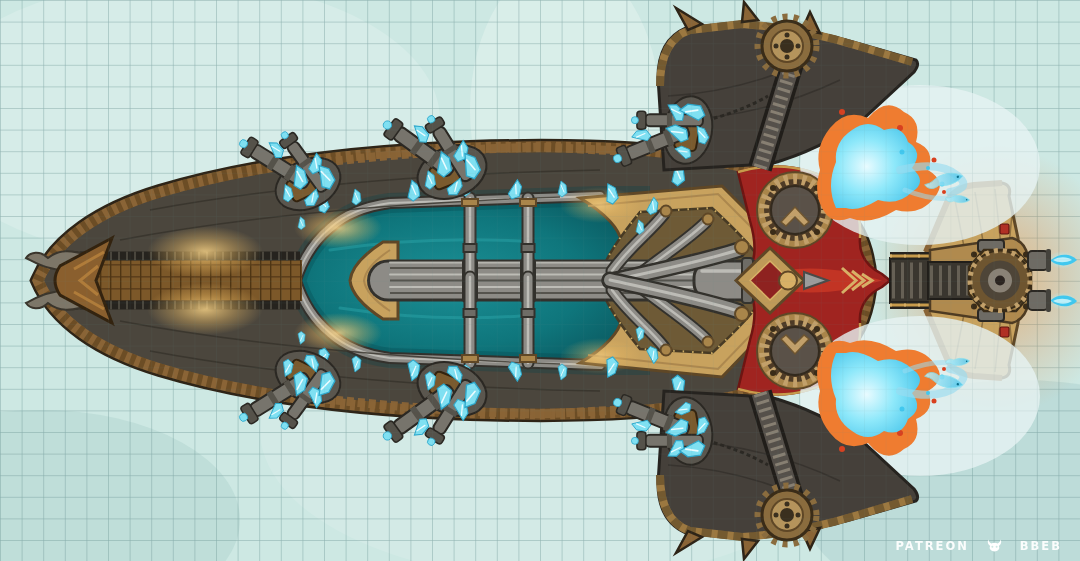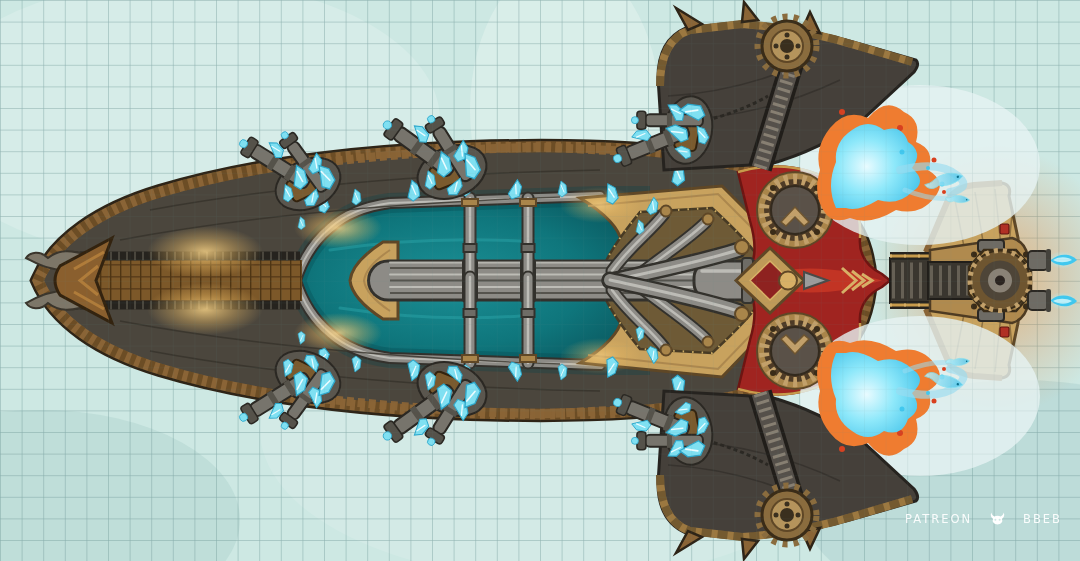--- a/index.html
+++ b/index.html
@@ -34,22 +34,22 @@
   .wingF{fill:var(--wing);stroke:#26231f;stroke-width:3}
   .wingE{stroke:var(--wing_edge);fill:none}
   .metal{fill:var(--metal_gray);stroke:#2b2823;stroke-width:2}
   .trackF{fill:var(--track);stroke:#211e1a;stroke-width:2}
   .crysF{fill:var(--crystal);stroke:var(--crystal_deep);stroke-width:.8}
   .crysHi{stroke:#eafcff;stroke-width:1;fill:none;stroke-linecap:round}
   .flameO{fill:var(--flame_orange)}
   .flameR{fill:var(--flame_red)}
   .flameC{fill:var(--flame_cyan)}
   .flameCore{fill:var(--flame_core)}
-  #watermark{position:absolute;right:18px;bottom:35px;display:flex;align-items:center;
-             gap:18px;color:rgba(255,255,255,.92);font-size:11.5px;font-weight:400;
+  #watermark{position:absolute;right:18px;bottom:8px;display:flex;align-items:center;
+             gap:18px;color:rgba(255,255,255,.92);font-size:11.5px;font-weight:700;
              letter-spacing:2px;user-select:none}
   #watermark .wm-icon{display:inline-flex}
 </style>
 </head>
 <body>
 
 <div id="stage" style="--mint: #cde8e3; --mint_light: #e2f3ef; --mint_dark: #aacfcb; --grid_line: #5f8a8a; --outline: #2e2417; --hull_dark: #4b463d; --hull_seam: #36322b; --gunwale: #8a6436; --wood_dark: #5f4726; --plank: #7c5829; --plank_dark: #4e3513; --rail: #26231e; --pool: #0f767c; --pool_deep: #0a575e; --pool_light: #1b9096; --pipe: #8d8b86; --pipe_light: #c6c4be; --pipe_dark: #33312c; --pipe_joint: #6e6c66; --tan_deck: #c8a25e; --tan_line: #a5814a; --panel: #6e5a36; --panel_dark: #473a24; --red: #a02420; --red_bright: #c23424; --red_dark: #6e1512; --gold: #c89b4b; --brass: #a9854a; --brass_dark: #5f4726; --rune_dark: #4e3b26; --rune_glyph: #c2a06a; --crystal: #7fe0f2; --crystal_deep: #2da8cc; --flame_cyan: #41c8ef; --flame_core: #bdf0fa; --flame_orange: #ef7c30; --flame_red: #d8401f; --glow_warm: #ffd98a; --scorch: #ef9440; --wing: #45403a; --wing_edge: #9c7840; --track: #3a362f; --metal_gray: #6e6b64; --white: #ffffff;">
 <svg width="1080" height="561" viewBox="0 0 1080 561">
   <defs>
     <pattern id="grid" width="21.6" height="21.6" patternUnits="userSpaceOnUse">

